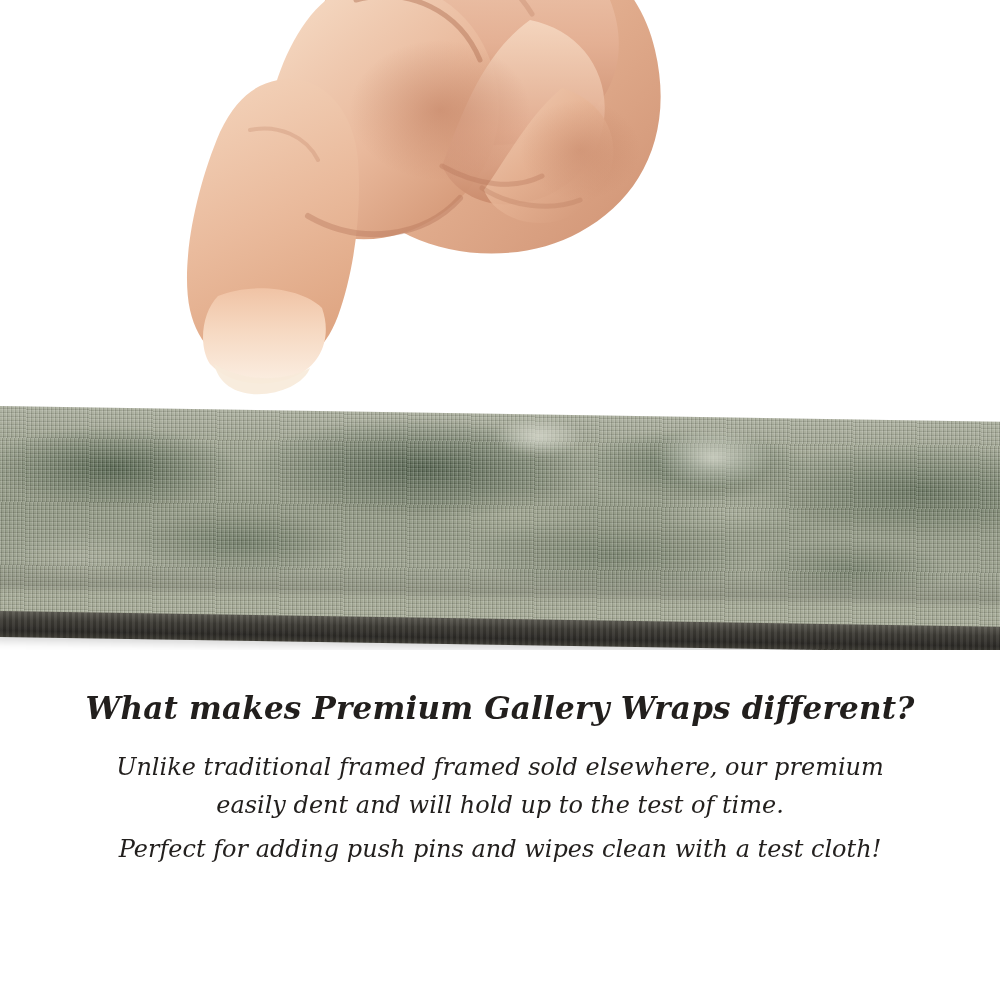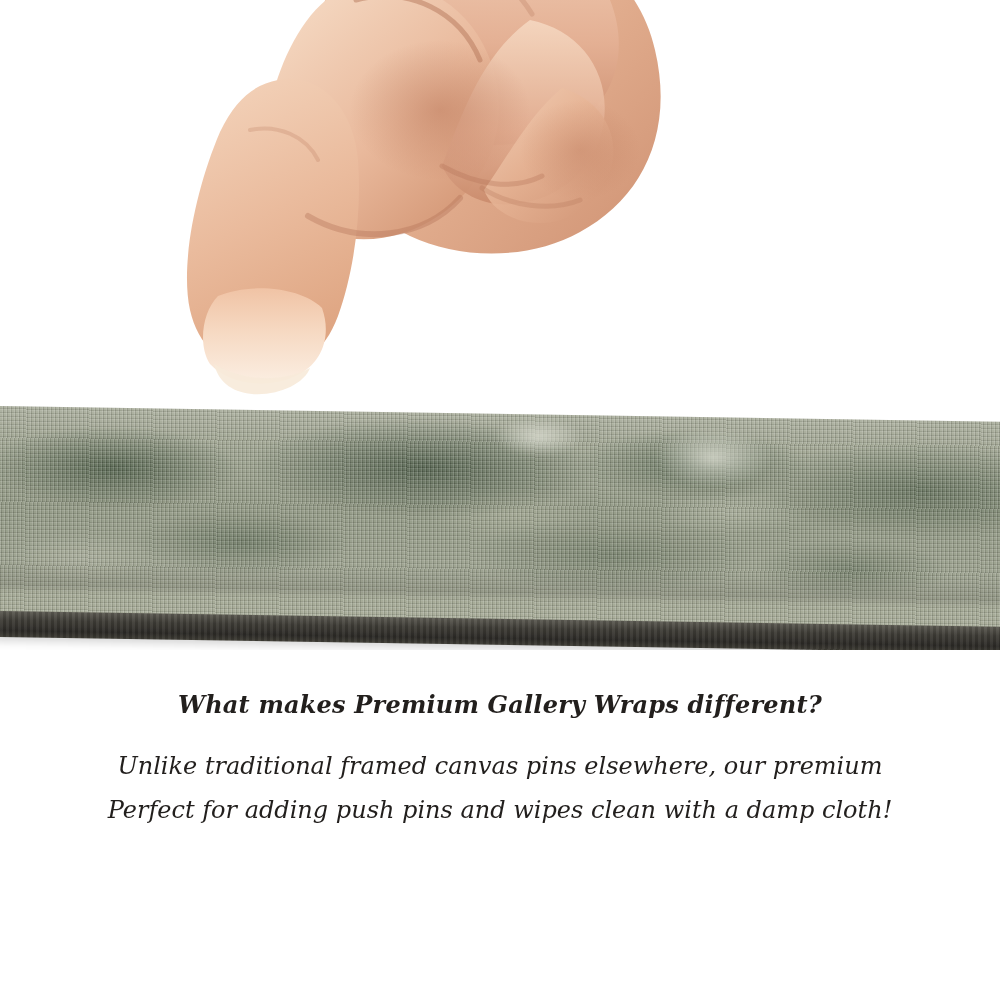--- a/index.html
+++ b/index.html
@@ -126,24 +126,24 @@
     position: absolute;
     left: 0;
     top: 690px;
     width: 1000px;
     text-align: center;
     color: #221f1d;
     font-family: "DejaVu Serif", serif;
     font-style: italic;
   }
   .caption .headline {
-    font-size: 24px;
+    font-size: 31px;
     font-weight: 700;
     letter-spacing: 0.2px;
-    margin-bottom: 28px;
+    margin-bottom: 22px;
   }
   .caption .body-line {
     font-size: 24px;
     line-height: 38px;
     font-weight: 400;
   }
   .caption .body-line.last {
     margin-top: 6px;
   }
 </style>
@@ -228,17 +228,18 @@
     <div class="canvas-strip">
       <div class="strip-highlight"></div>
       <div class="strip-highlight b"></div>
     </div>
     <div class="panel-edge"></div>
     <div class="panel-shadow"></div>
   </div>
 
   <div class="caption">
     <div class="headline">What makes Premium Gallery Wraps different?</div>
-    <div class="body-line">Unlike traditional framed canvas pins elsewhere, our premium</div>
-    <div class="body-line last">Perfect for adding push pins and wipes clean with a damp cloth!</div>
+    <div class="body-line">Unlike traditional framed framed sold elsewhere, our premium</div>
+    <div class="body-line">easily dent and will hold up to the test of time.</div>
+    <div class="body-line last">Perfect for adding push pins and wipes clean with a test cloth!</div>
   </div>
 
 </div>
 
 </body></html>

